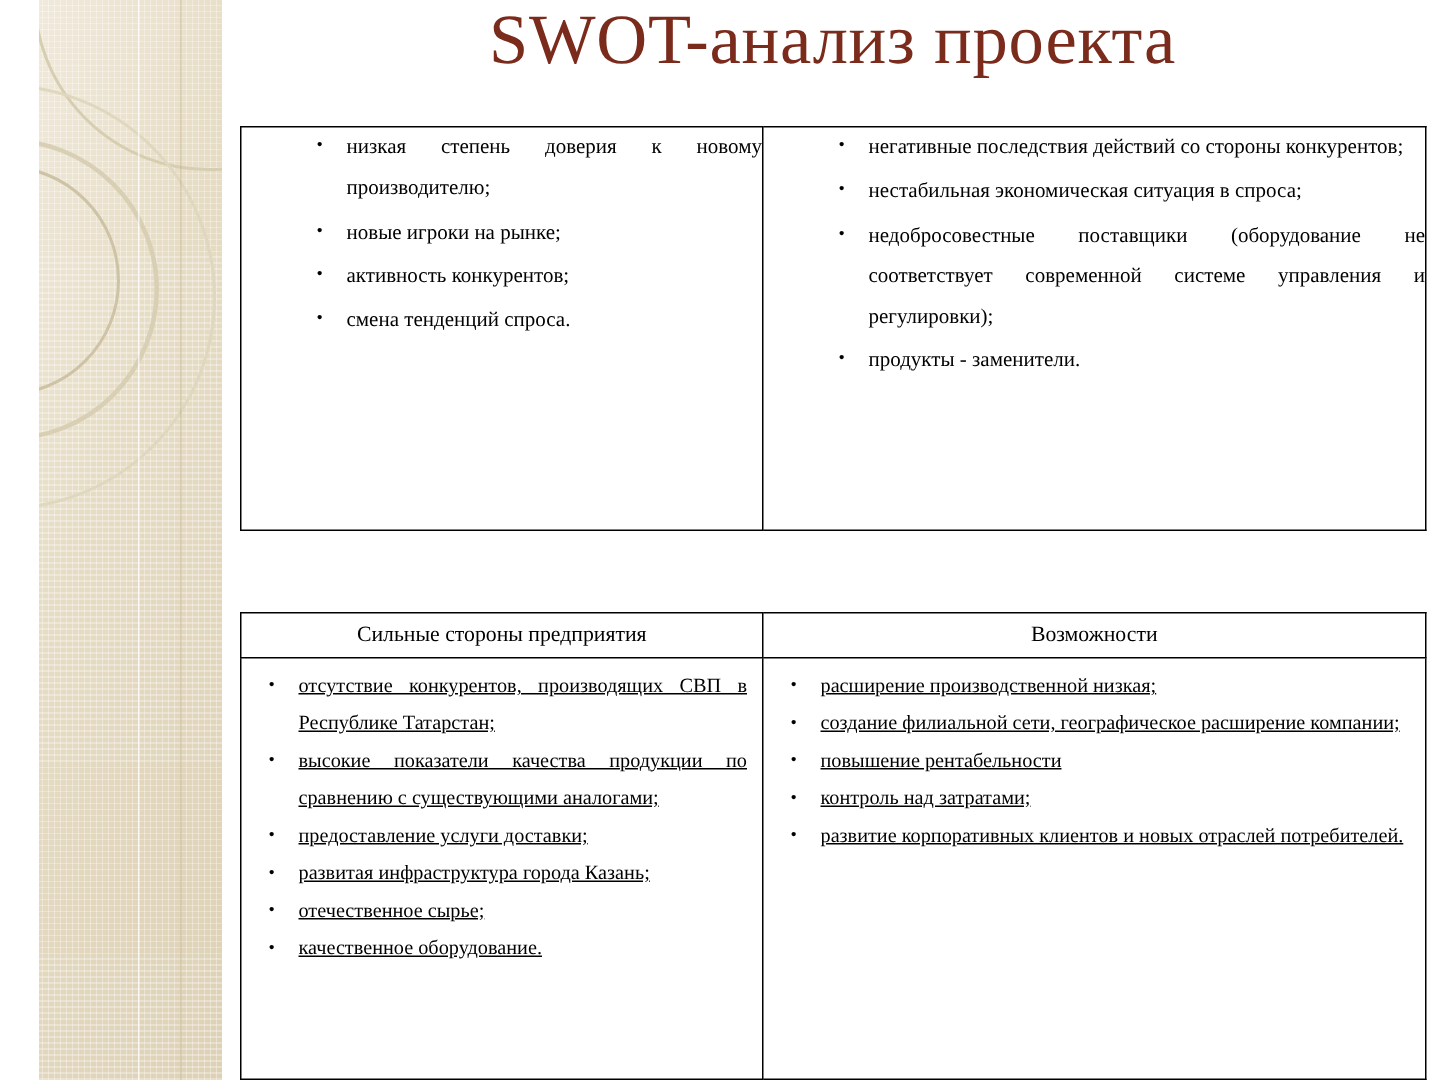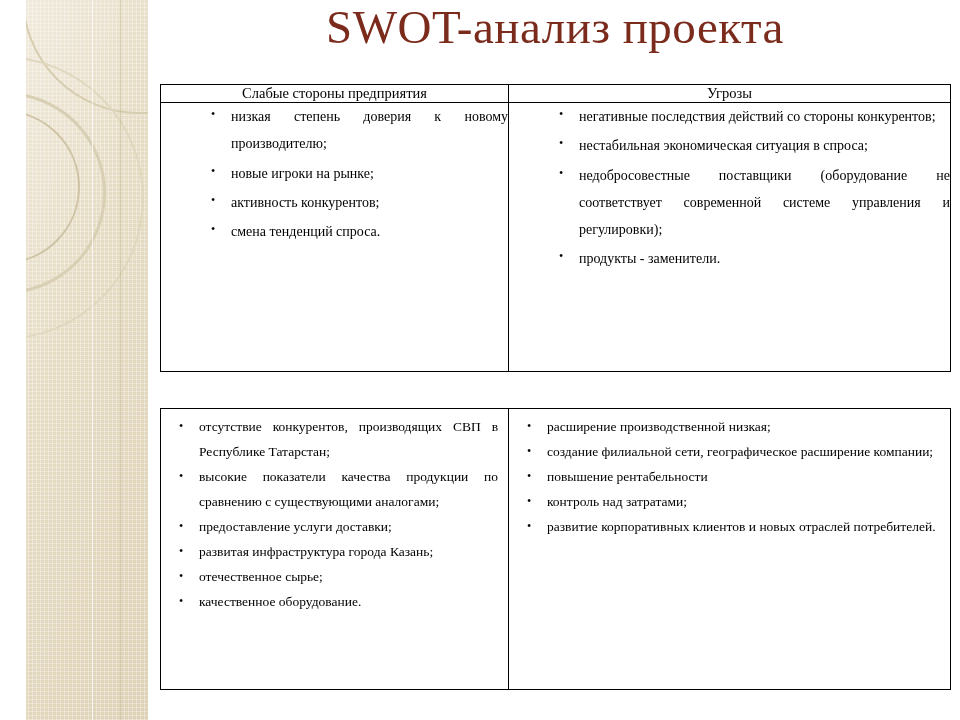--- a/index.html
+++ b/index.html
@@ -152,21 +152,21 @@
   #table-weak-threats .col-a { width: 348px; }
   #table-weak-threats .col-b { width: 442px; }
   #table-weak-threats .body-row td { height: 268px; padding-left: 36px; }
 
   
   #table-strong-opportunities { left: 160px; top: 408px; width: 790px; }
   #table-strong-opportunities .col-a { width: 348px; }
   #table-strong-opportunities .col-b { width: 442px; }
   #table-strong-opportunities .body-row td { height: 268px; }
   #table-strong-opportunities .head-cell { padding: 6px 4px; }
-  #table-strong-opportunities .body-cell { padding: 6px 10px 6px 4px; }
+  #table-strong-opportunities .body-cell { padding: 6px 10px 6px 4px; text-decoration: underline; }
   #table-strong-opportunities ul.bullets li {
     line-height: 1.85;
     font-size: 13.5px;
   }
 </style>
 </head>
 <body>
 
 <div class="left-band">
   <div class="band-inner"></div>
@@ -180,24 +180,20 @@
 </div>
 
 <div class="title">SWOT-анализ проекта</div>
 
 <table class="swot-table" id="table-weak-threats">
   <colgroup>
     <col class="col-a">
     <col class="col-b">
   </colgroup>
   <tbody>
-      <tr>
-    <th class="head-cell">Слабые стороны предприятия</th>
-    <th class="head-cell">Угрозы</th>
-  </tr>
   <tr class="body-row">
     <td class="body-cell">
       <ul class="bullets">
         <li>низкая степень доверия к новому производителю;</li>
         <li>новые игроки на рынке;</li>
         <li>активность конкурентов;</li>
         <li>смена тенденций спроса.</li>
       </ul>
     </td>
     <td class="body-cell">
@@ -211,20 +207,24 @@
   </tr>
 </tbody>
   </table>
 
 <table class="swot-table" id="table-strong-opportunities">
   <colgroup>
     <col class="col-a">
     <col class="col-b">
   </colgroup>
   <tbody>
+      <tr>
+    <th class="head-cell">Сильные стороны предприятия</th>
+    <th class="head-cell">Возможности</th>
+  </tr>
   <tr class="body-row">
     <td class="body-cell">
       <ul class="bullets tight">
         <li>отсутствие конкурентов, производящих СВП в Республике Татарстан;</li>
         <li>высокие показатели качества продукции по сравнению с существующими аналогами;</li>
         <li>предоставление услуги доставки;</li>
         <li>развитая инфраструктура города Казань;</li>
         <li>отечественное сырье;</li>
         <li>качественное оборудование.</li>
       </ul>

